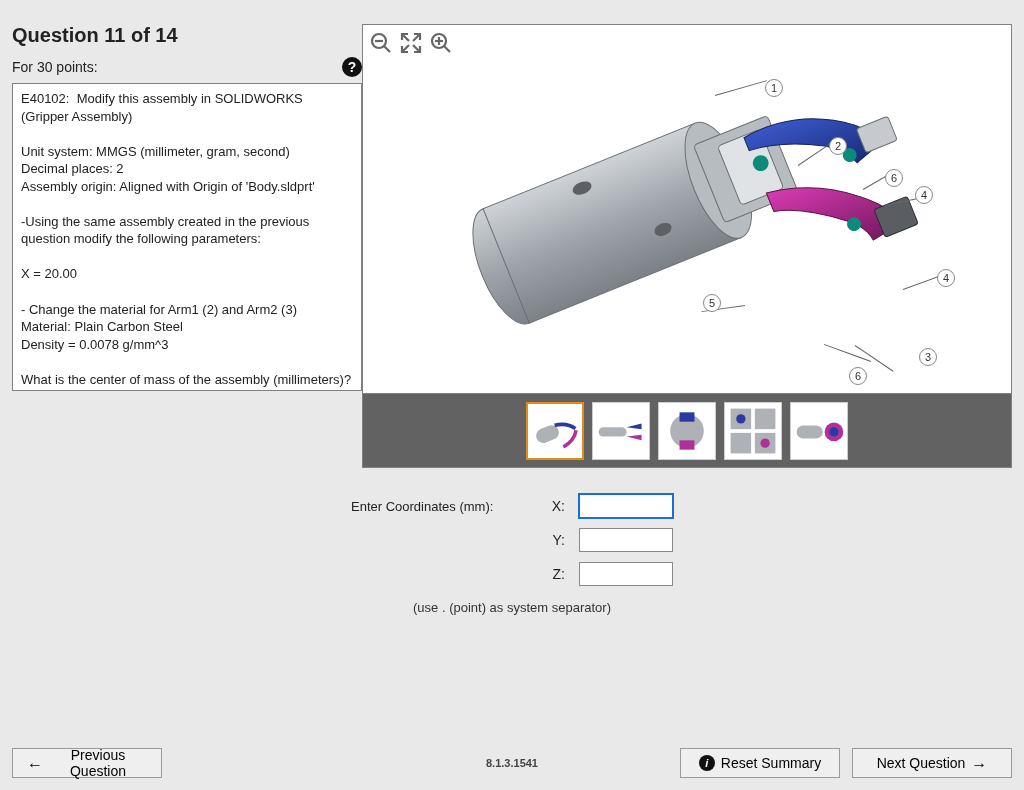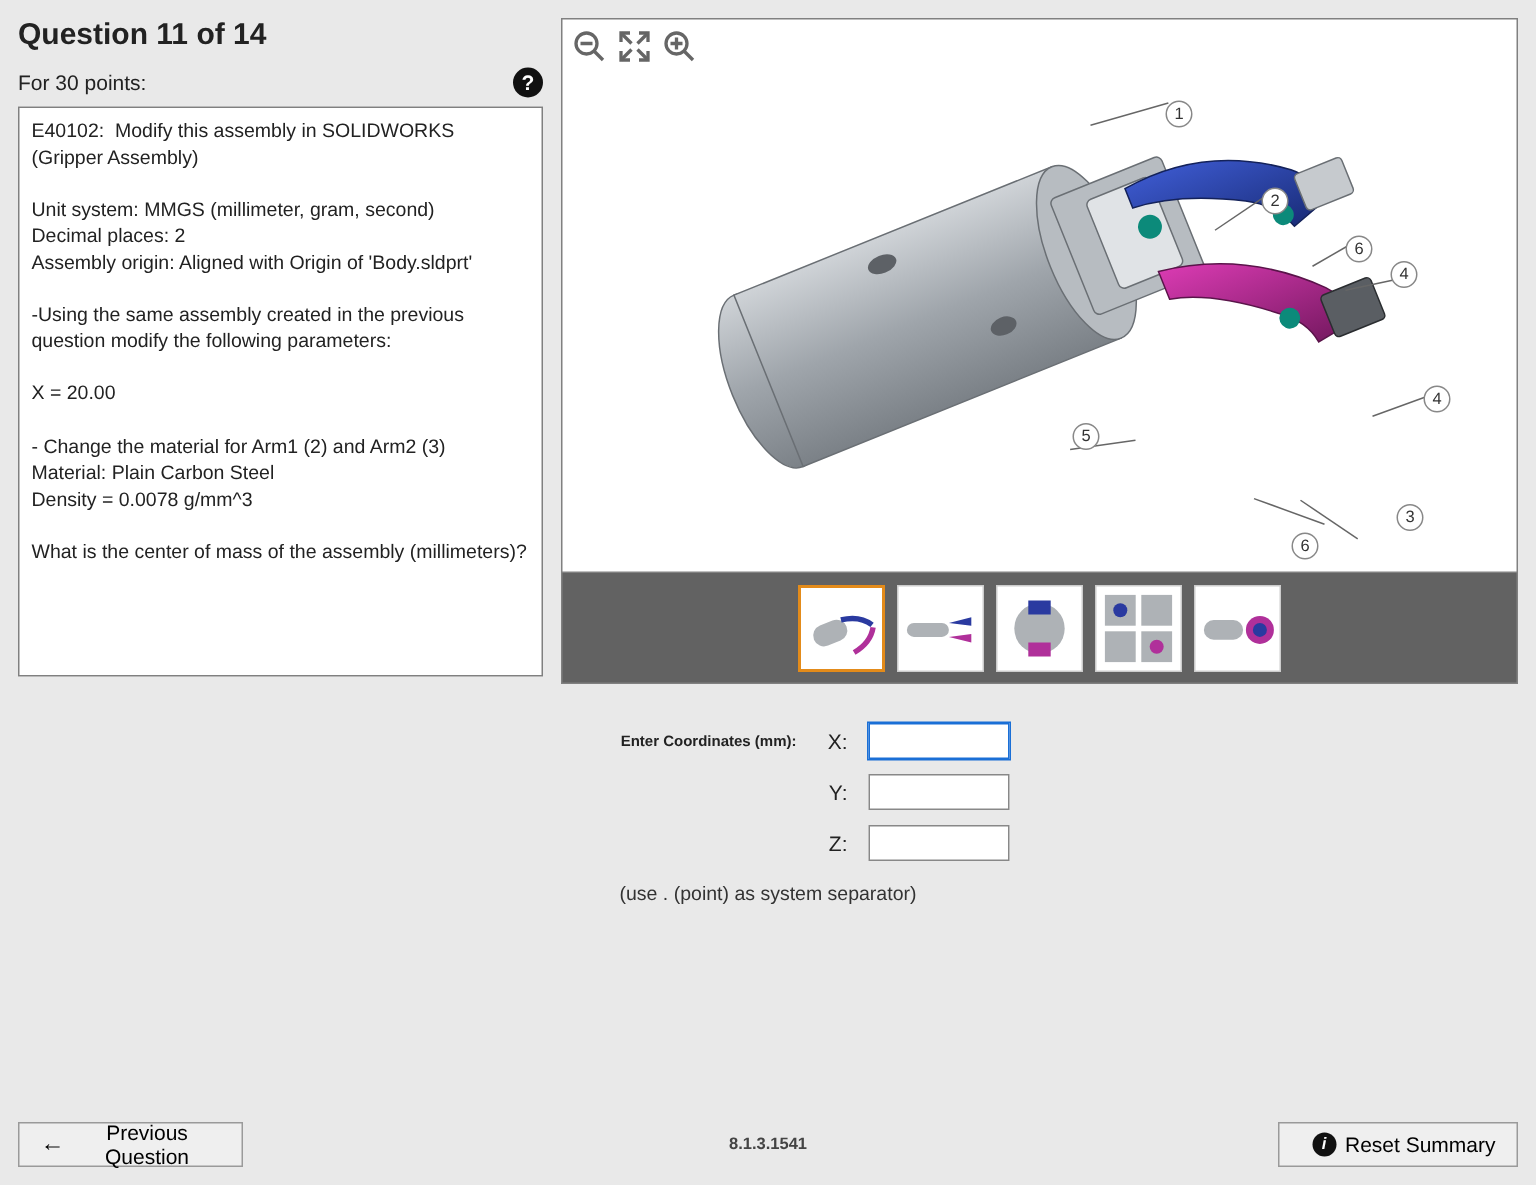--- a/index.html
+++ b/index.html
@@ -12,21 +12,22 @@
     overflow: hidden;
   }
   .app {
     width: 1024px;
     height: 790px;
     position: relative;
     padding: 12px;
   }
   .top-row {
     display: flex;
-    gap: 12px;
+    gap: 0;
+    margin-top: 12px;
   }
   .left-pane {
     width: 350px;
     flex-shrink: 0;
   }
   .q-title {
     font-size: 20px;
     font-weight: 700;
     margin-bottom: 10px;
     color: #222;
@@ -50,21 +51,21 @@
     font-weight: 700;
     font-size: 14px;
     cursor: pointer;
   }
   .q-body {
     border: 1px solid #808080;
     background: #fff;
     padding: 6px 8px;
     font-size: 13px;
     line-height: 1.35;
-    height: 380px;
+    height: 308px;
     overflow: auto;
     white-space: pre-wrap;
   }
   .right-pane {
     flex: 1;
     display: flex;
     flex-direction: column;
   }
   .viewer {
     border: 1px solid #808080;
@@ -138,23 +139,22 @@
     align-items: center;
   }
   .coord-row {
     display: flex;
     align-items: center;
     gap: 14px;
     margin-bottom: 10px;
   }
   .coord-label-main {
     width: 180px;
-    text-align: right;
-    font-weight: 700;
-    font-size: 10px;
+    font-weight: 400;
+    font-size: 13px;
   }
   .coord-axis {
     width: 20px;
     text-align: right;
     font-size: 14px;
   }
   .coord-input {
     width: 94px;
     height: 24px;
     border: 1px solid #888;
@@ -176,21 +176,21 @@
     align-items: center;
     gap: 12px;
   }
   .btn {
     height: 30px;
     border: 1px solid #9a9a9a;
     background: #efefef;
     font-size: 14px;
     display: inline-flex;
     align-items: center;
-    justify-content: flex-end;
+    justify-content: center;
     gap: 6px;
     padding: 0 14px;
     cursor: pointer;
     width: 150px;
   }
   .spacer { flex: 1; }
   .version {
     font-size: 11px;
     color: #444;
     position: absolute;
@@ -410,15 +410,18 @@
   <div class="bottom-bar">
     <button class="btn i-arrow-left">
       <span>Previous Question</span>
     </button>
     <span class="version">8.1.3.1541</span>
     <span class="spacer"></span>
     <button class="btn btn-right">
       <span class="i-info">i</span>
       <span>Reset Summary</span>
     </button>
+    <button class="btn btn-right i-arrow-right">
+      <span>Next Question</span>
+    </button>
   </div>
 
 </div>
 
 </body></html>

